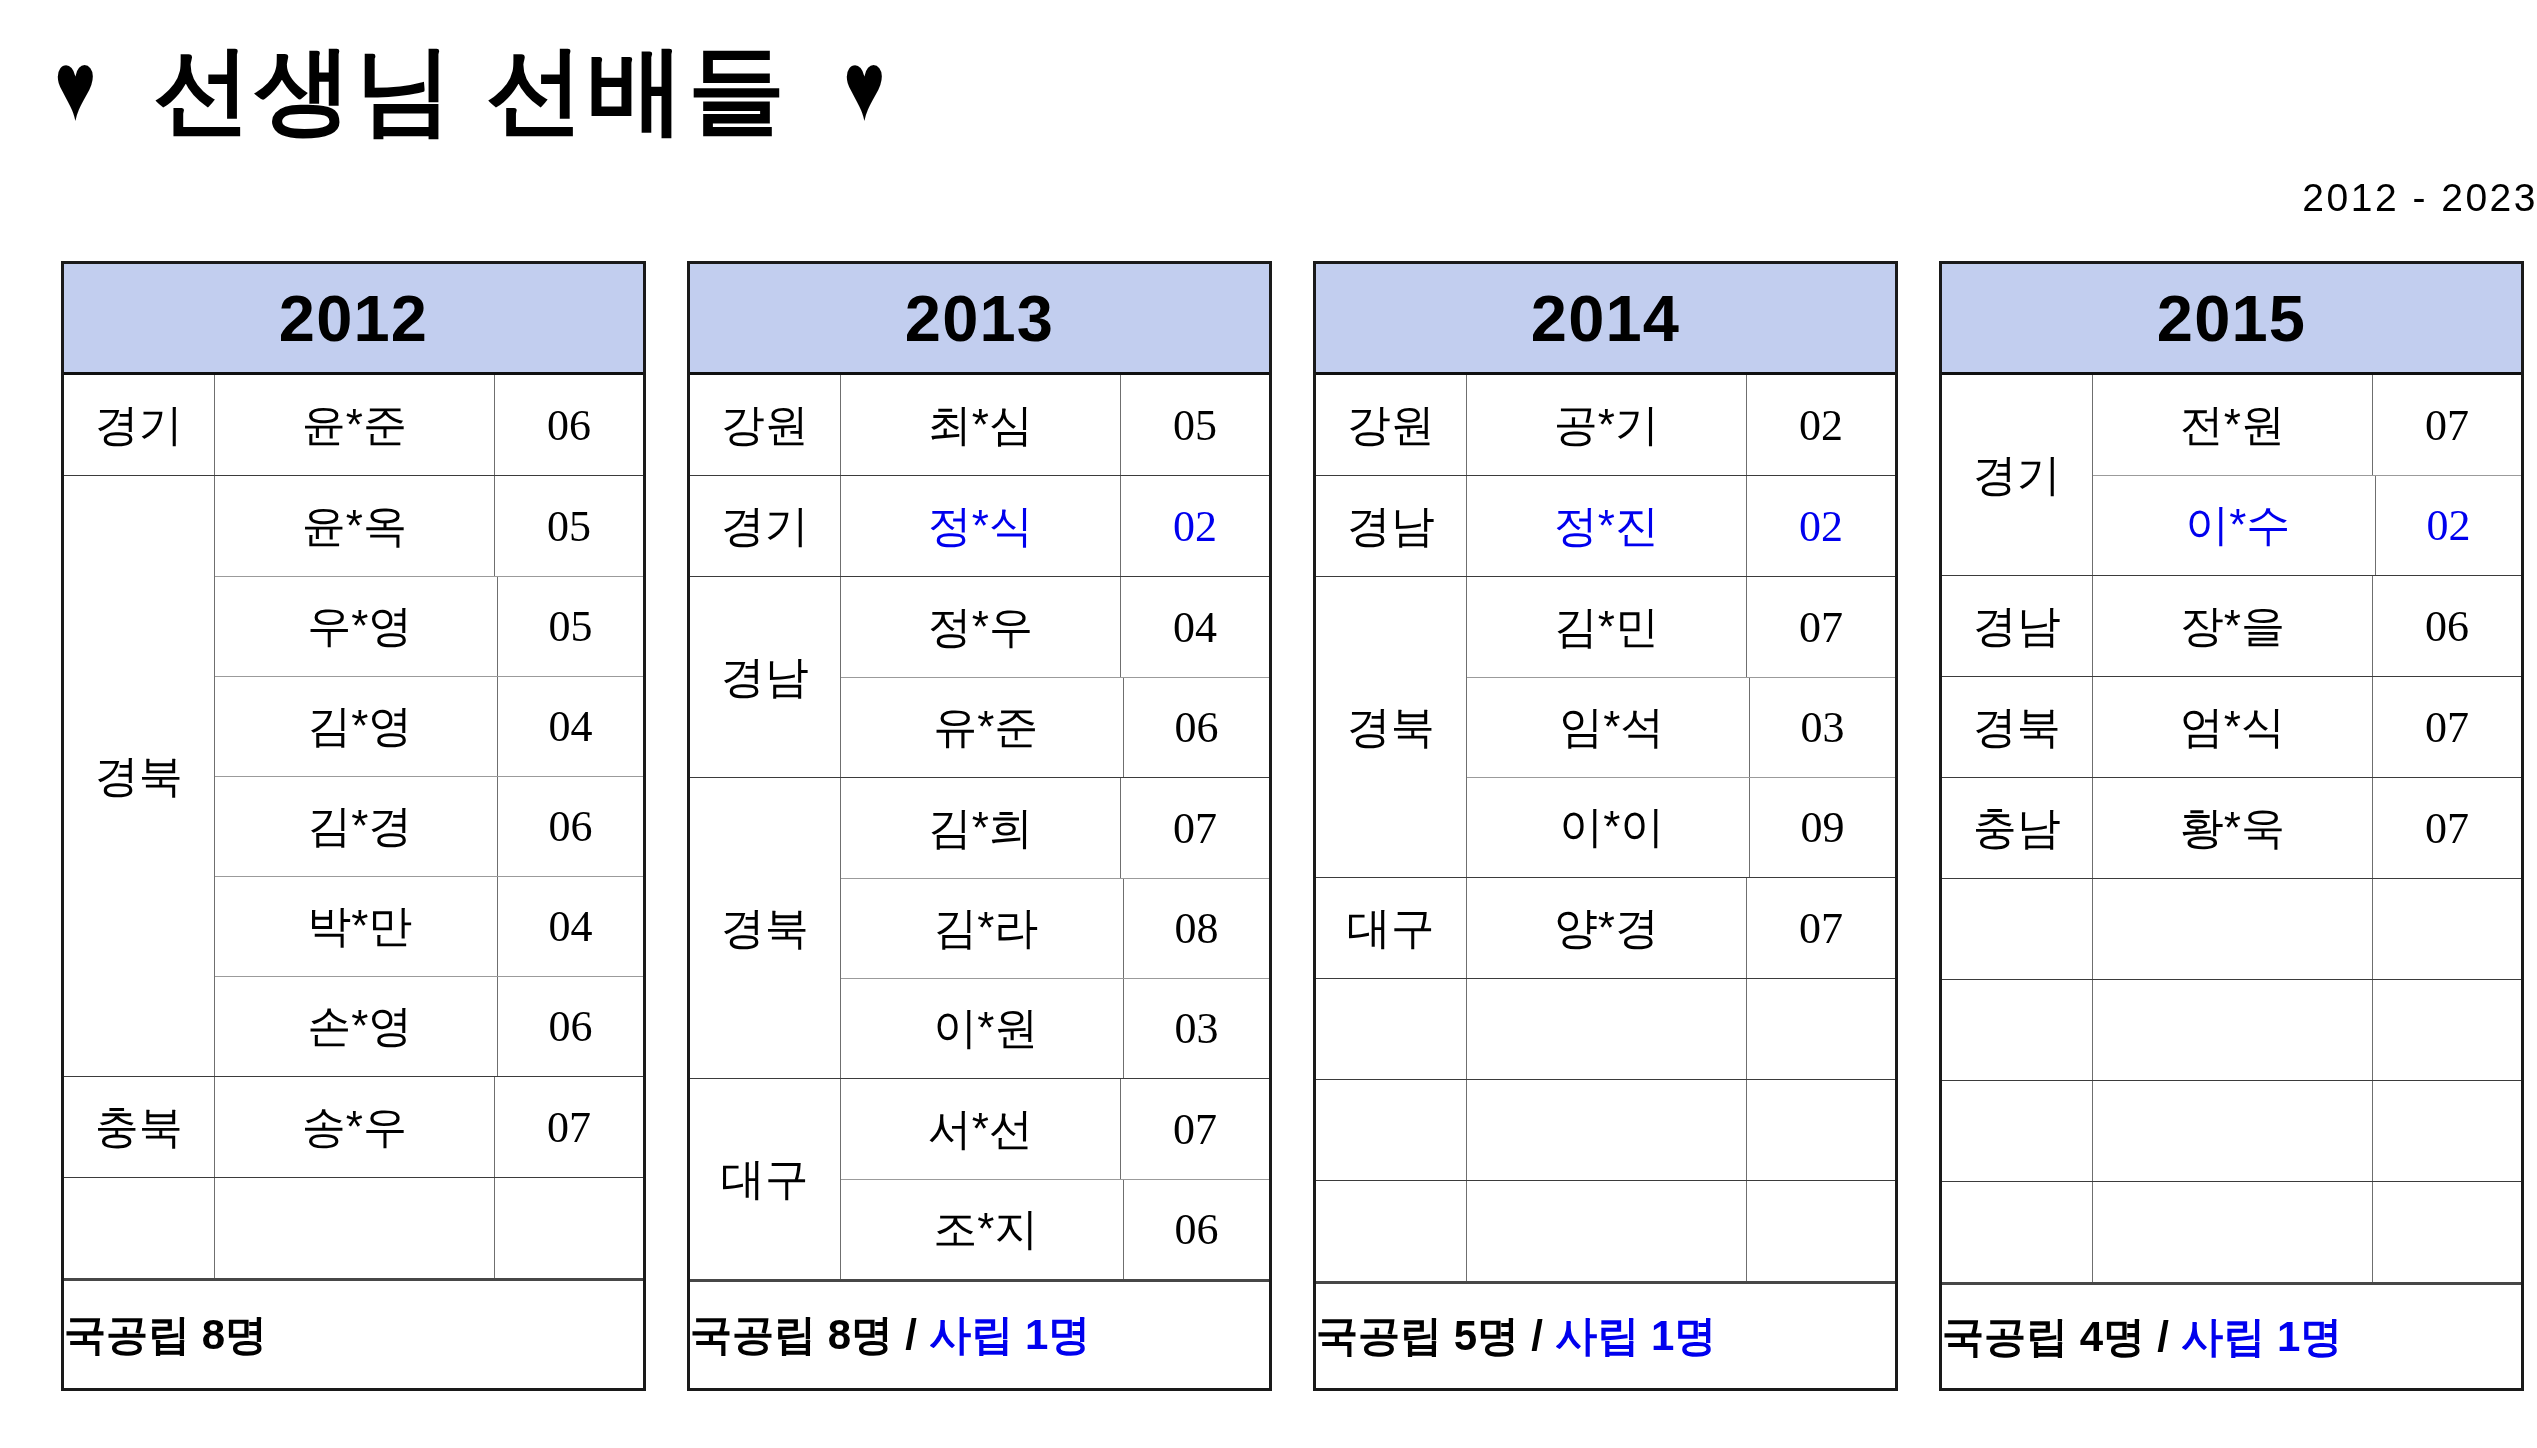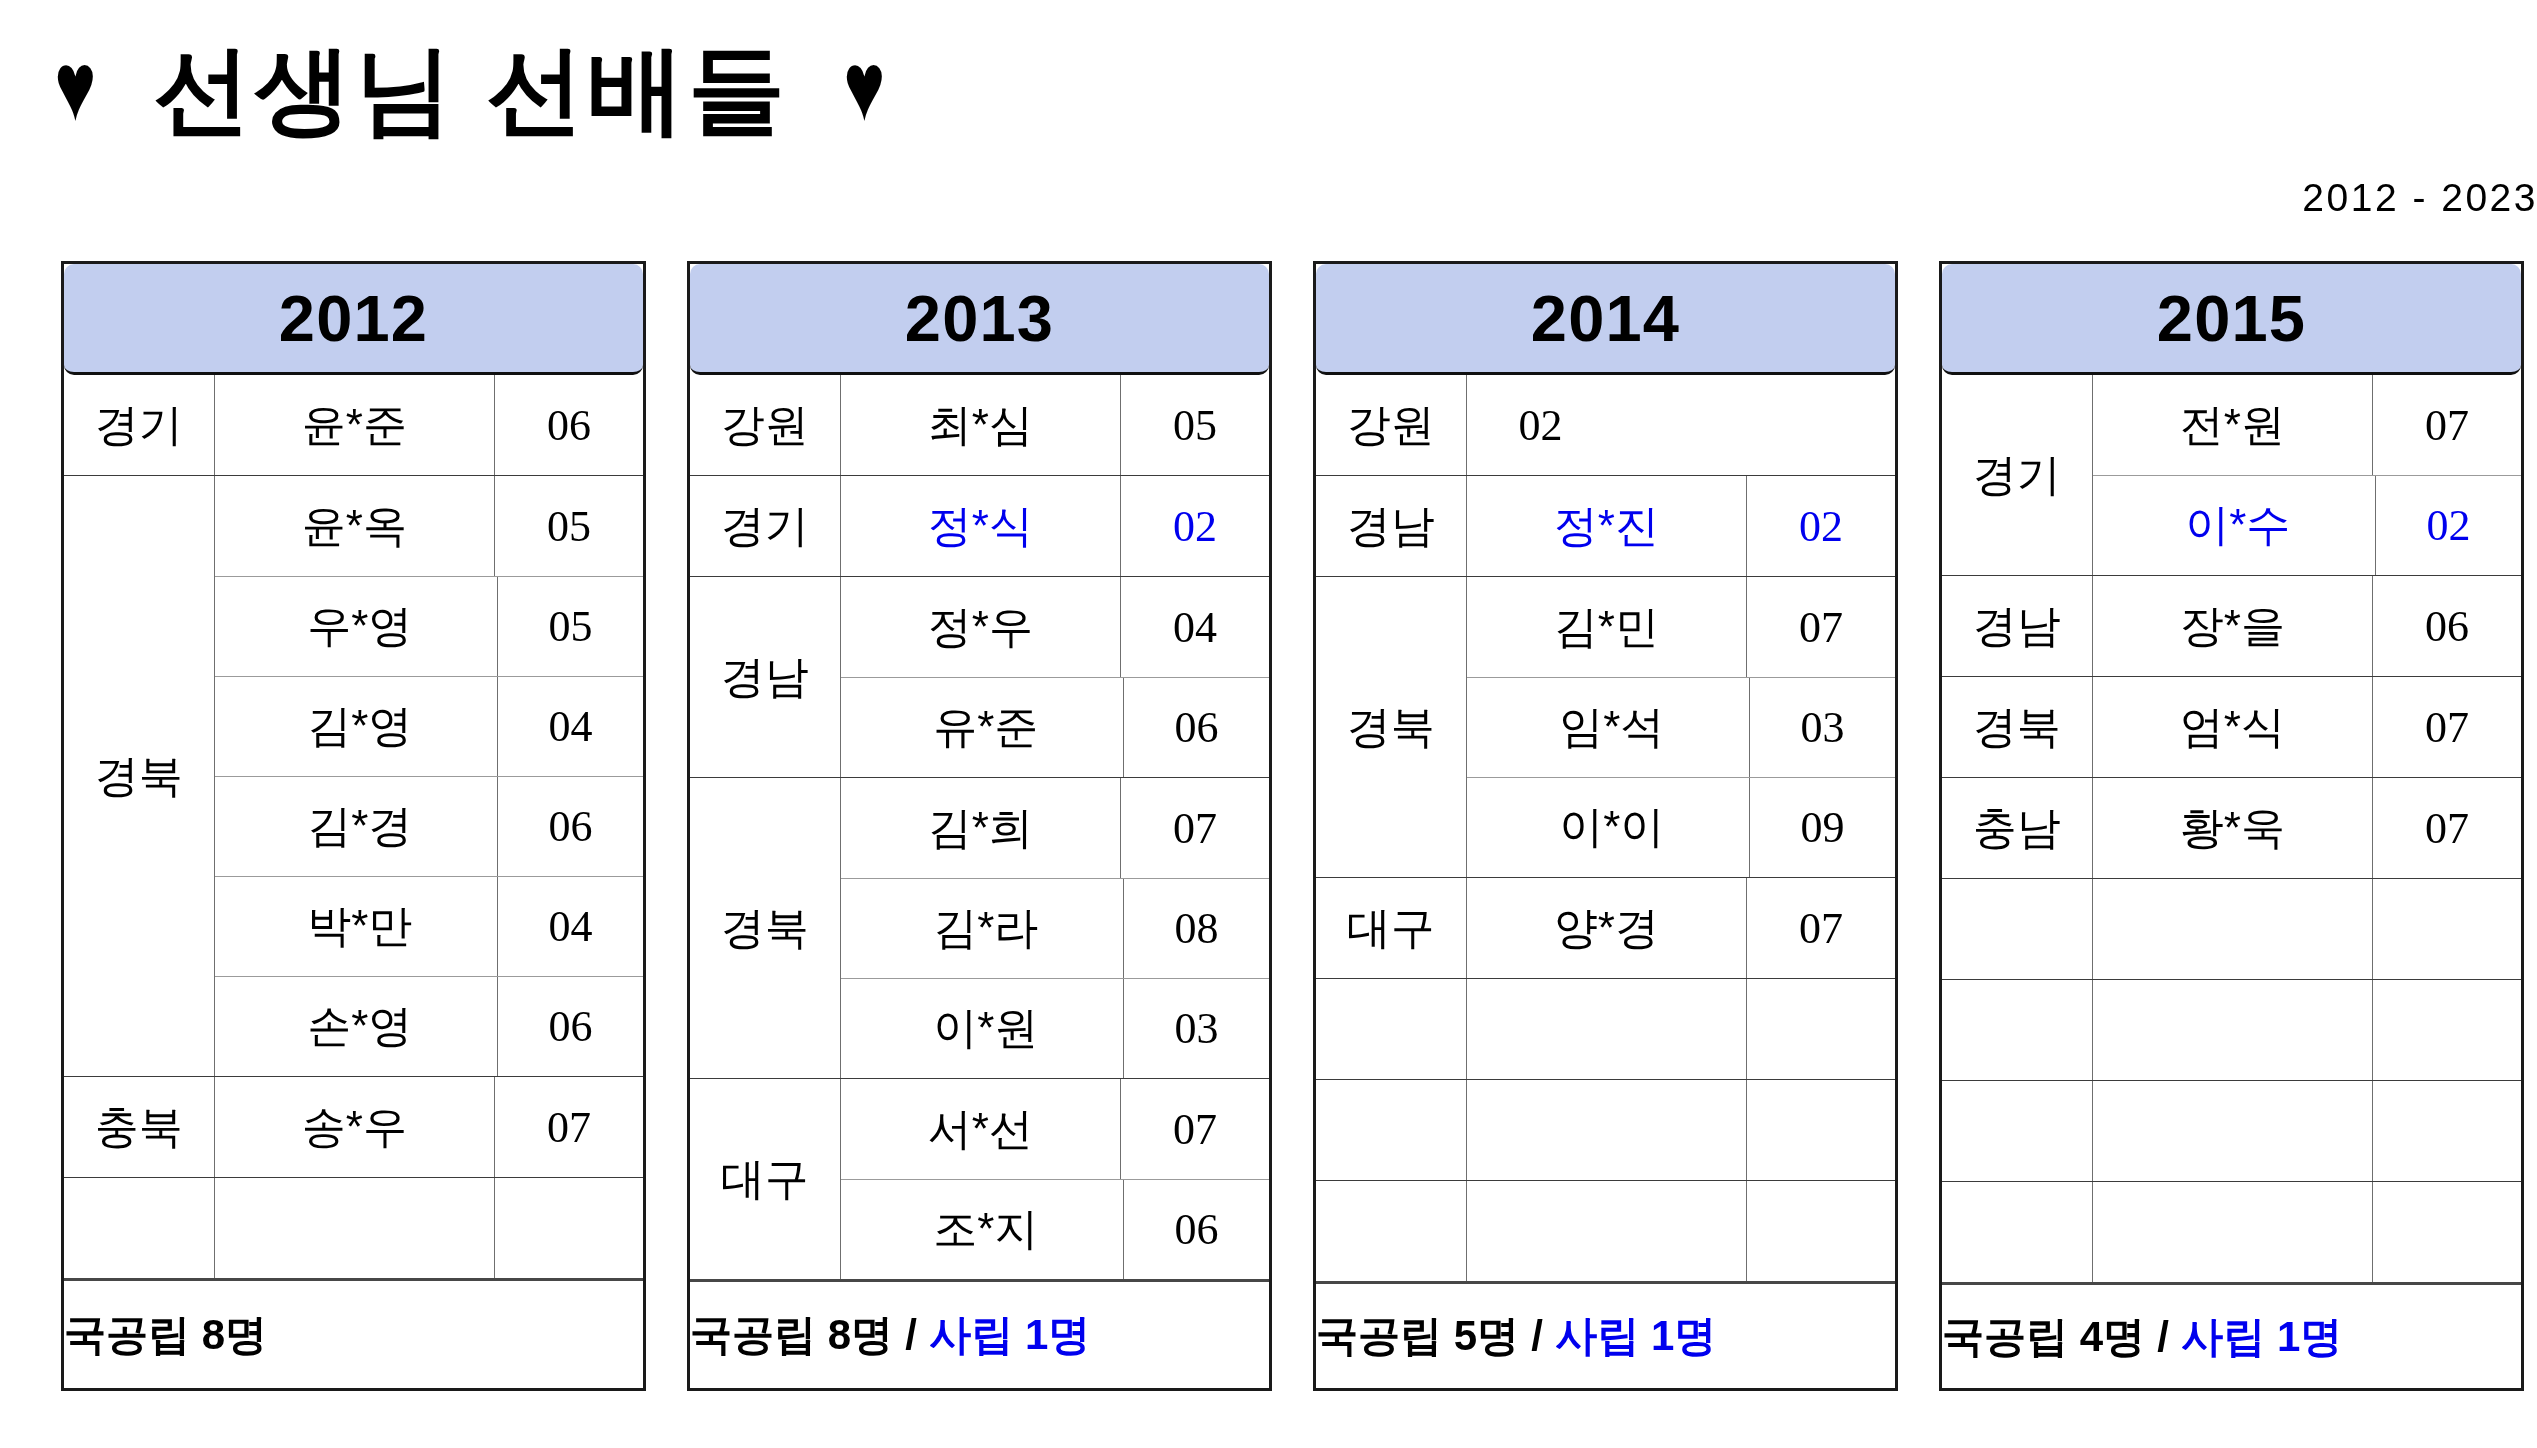--- a/index.html
+++ b/index.html
@@ -68,21 +68,20 @@
     flex: none;
     background: var(--header-fill, #c2ceef);
     border-bottom: 3.1px solid #101010;
     display: flex;
     align-items: center;
     justify-content: center;
     font-size: 65px;
     font-weight: bold;
     color: #000000;
     letter-spacing: 1.2px;
-    border-radius: 10px;
   }
   .ybody {
     flex: none;
     display: flex;
     flex-direction: column;
   }
   .group {
     display: flex;
     align-items: stretch;
   }
@@ -288,20 +287,21 @@
           <span class="blue">사립 1명</span>
         </div>
       </div>
       <div class="ytable">
         <div class="yhead">2014</div>
         <div class="ybody">
           <div class="group">
             <div class="cell region">강원</div>
             <div class="grows">
               <div class="row">
+                <div class="cell name">공*기</div>
                 <div class="cell num">02</div>
               </div>
             </div>
           </div>
           <div class="group">
             <div class="cell region">경남</div>
             <div class="grows">
               <div class="row">
                 <div class="cell name blue">정*진</div>
                 <div class="cell num blue">02</div>

